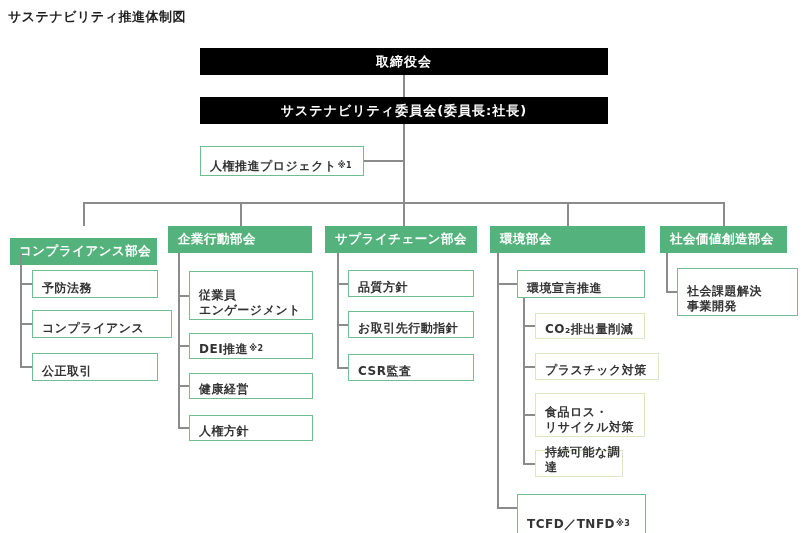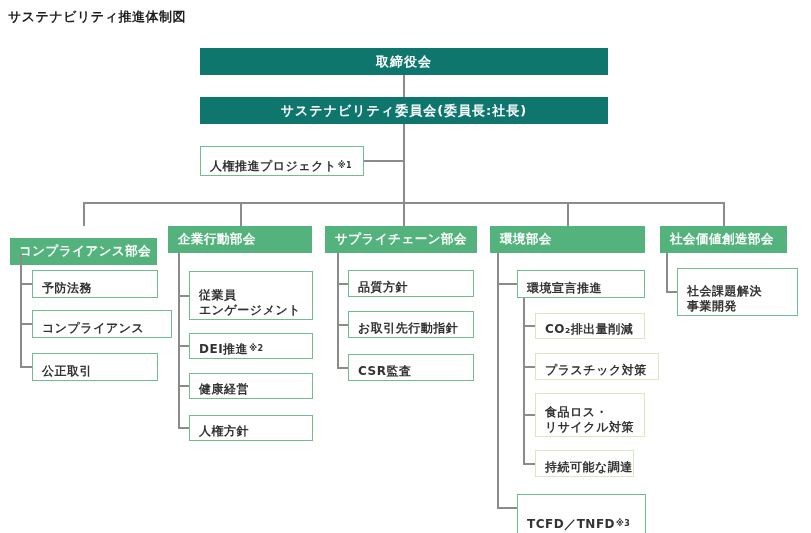--- a/index.html
+++ b/index.html
@@ -5,21 +5,21 @@
   html,body{margin:0;padding:0;background:#fff;}
   #stage{
     position:relative;width:811px;height:533px;background:#ffffff;overflow:hidden;
     font-family:"DejaVu Sans","Liberation Sans",sans-serif;
   }
   .abs{position:absolute;box-sizing:border-box;}
   #chart-title{
     left:8px;top:8px;font-size:13px;font-weight:bold;color:#1f1f1f;letter-spacing:.5px;
   }
   .box-dark{
-    background:#0f766e;color:#ffffff;font-weight:bold;font-size:13px;
+    background:#000000;color:#ffffff;font-weight:bold;font-size:13px;
     display:flex;align-items:center;justify-content:center;letter-spacing:1px;
   }
   .hdr{
     background:#54b37c;color:#ffffff;font-weight:bold;font-size:12.5px;
     display:flex;align-items:center;padding-left:10px;letter-spacing:.5px;
   }
   .item{
     background:#ffffff;border:1.5px solid #6fbe92;color:#333333;
     font-weight:bold;font-size:12px;display:flex;align-items:flex-end;
     padding-left:9px;white-space:pre-line;line-height:1.3;letter-spacing:.5px;
@@ -96,21 +96,21 @@
 
   <div class="abs line v" style="left:523px;top:298px;height:166px;"></div>
   <div class="abs line h" style="left:523px;top:325px;width:12px;"></div>
   <div class="abs line h" style="left:523px;top:366px;width:12px;"></div>
   <div class="abs line h" style="left:523px;top:414px;width:12px;"></div>
   <div class="abs line h" style="left:523px;top:463px;width:12px;"></div>
   <div class="abs item sub" style="left:535px;top:313px;width:110px;height:26px;">CO₂排出量削減</div>
   <div class="abs item sub" style="left:535px;top:353px;width:124px;height:27px;">プラスチック対策</div>
   <div class="abs item sub" style="left:535px;top:393px;width:110px;height:44px;">食品ロス・
 リサイクル対策</div>
-  <div class="abs item sub" style="left:535px;top:450px;width:99px;height:27px;">持続可能な調達</div>
+  <div class="abs item sub" style="left:535px;top:450px;width:88px;height:27px;">持続可能な調達</div>
 
   <div class="abs item" style="left:517px;top:494px;width:129px;height:40px;">
     <span>TCFD／TNFD</span><sup class="note">※3</sup>
   </div>
 
   <div class="abs line v" style="left:666px;top:253px;height:39px;"></div>
   <div class="abs line h" style="left:666px;top:291px;width:11px;"></div>
   <div class="abs item" style="left:677px;top:268px;width:121px;height:48px;">社会課題解決
 事業開発</div>
 

